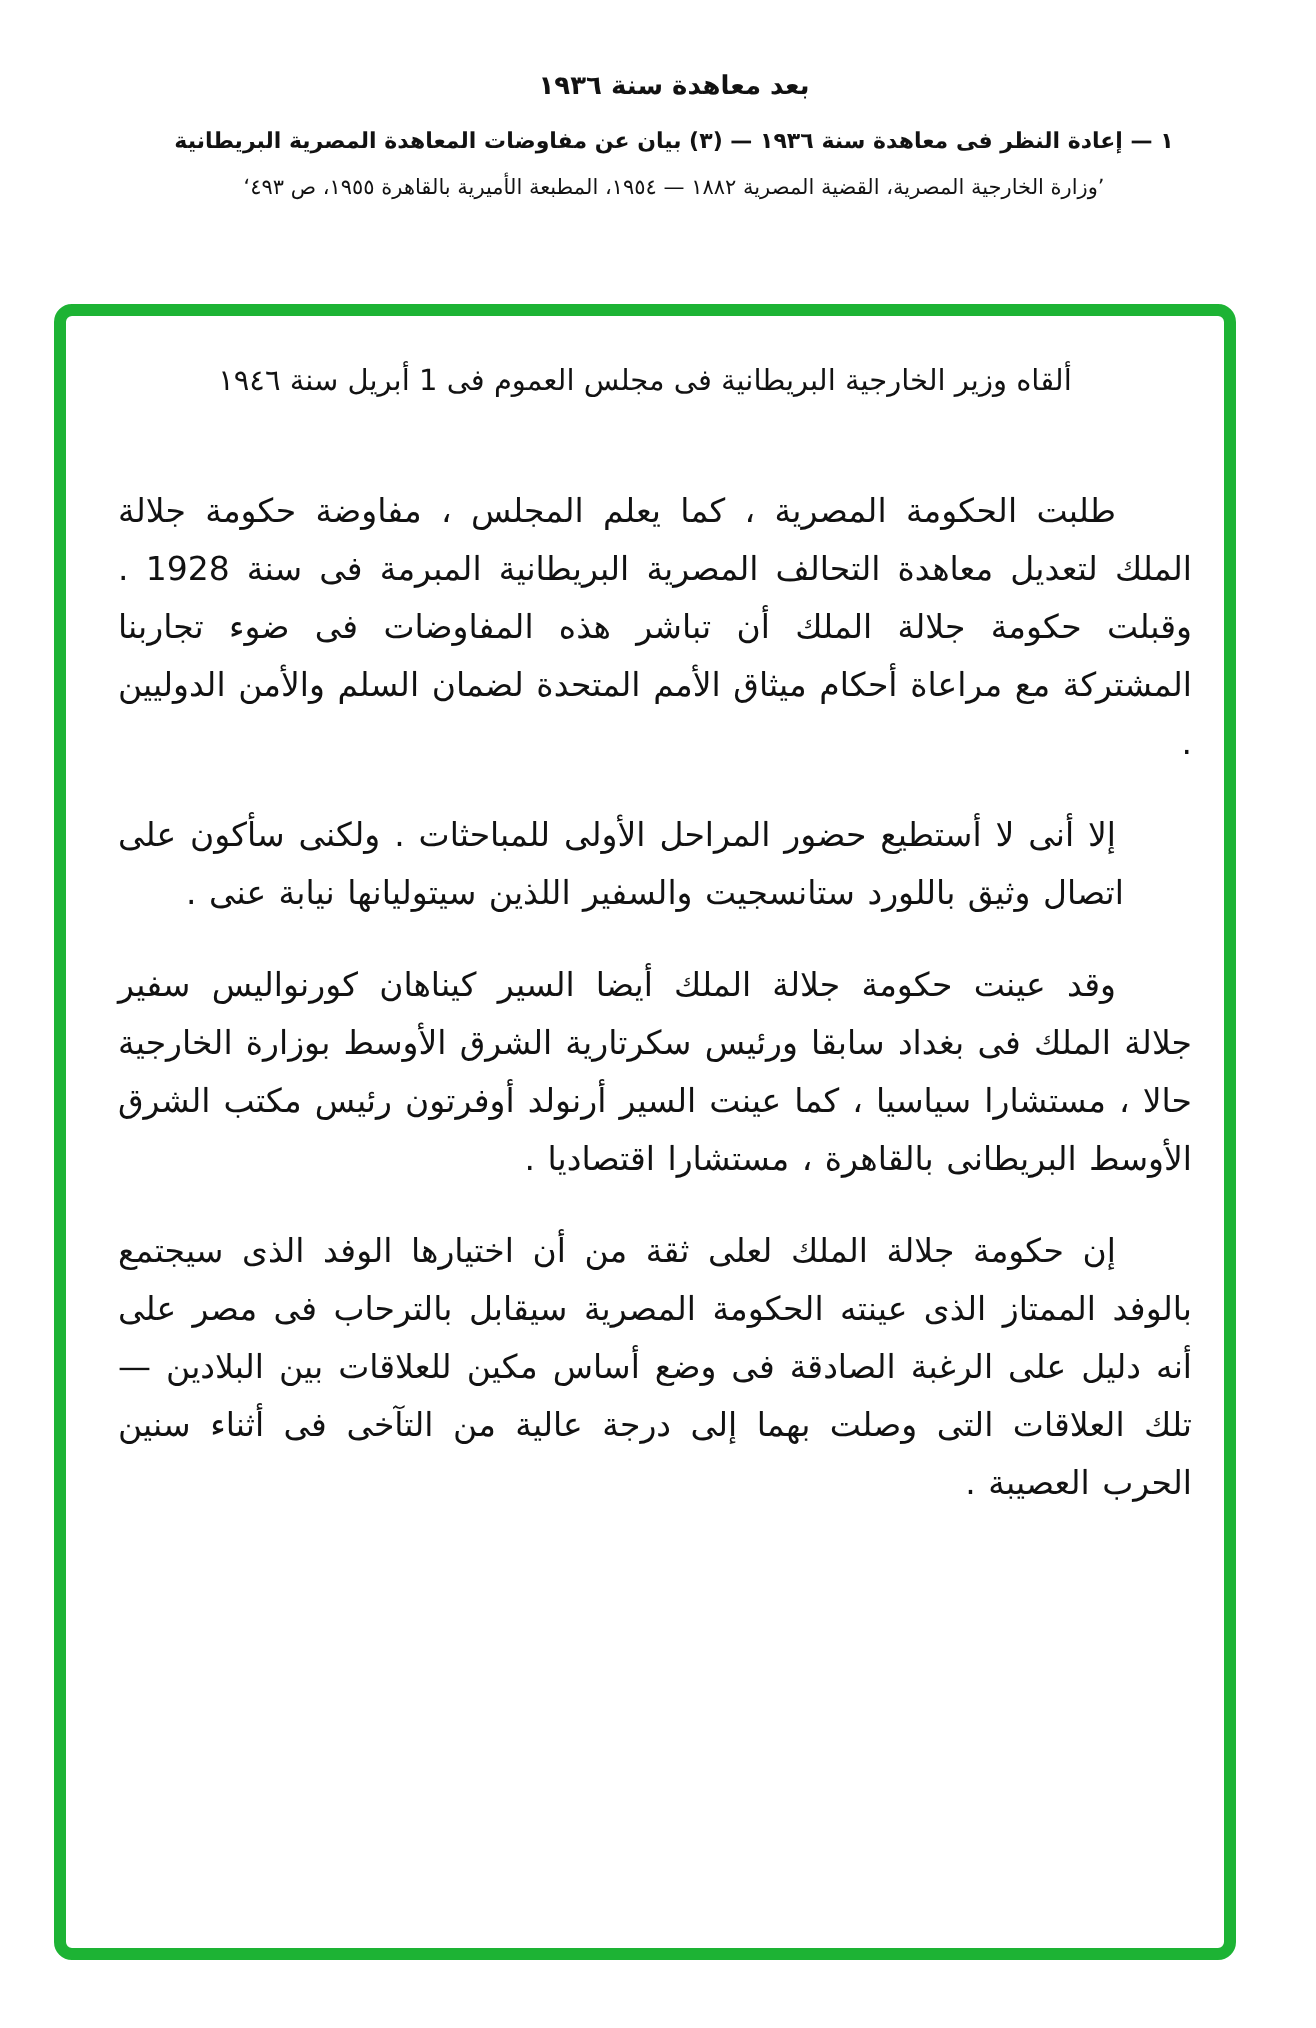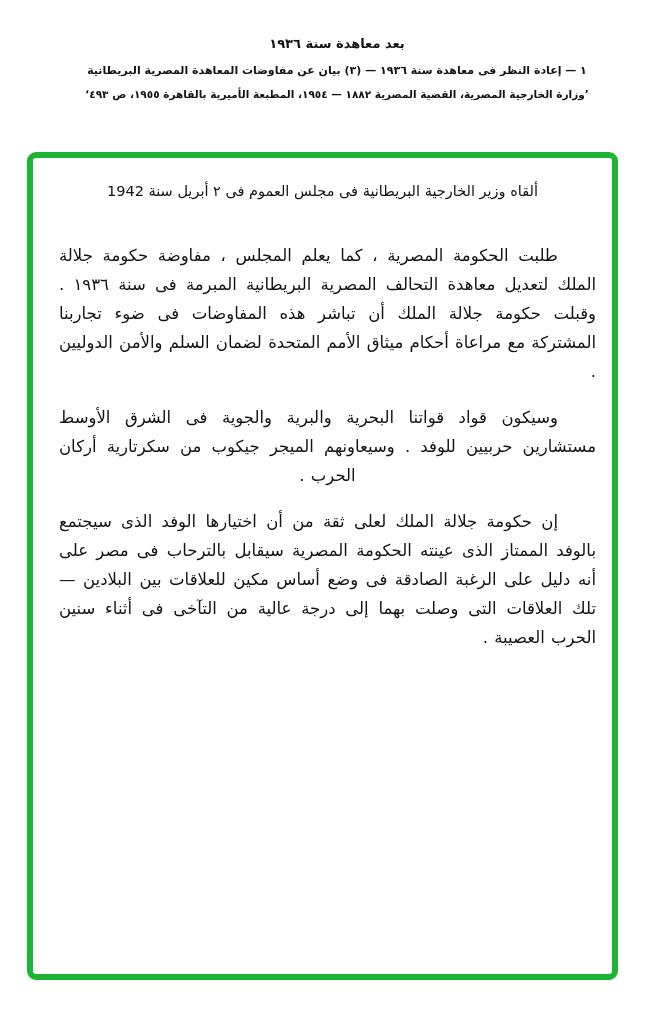--- a/index.html
+++ b/index.html
@@ -16,21 +16,21 @@
     font-family:"DejaVu Sans", sans-serif;
     overflow:hidden;
   }
   
   .header{
     position:absolute;top:36px;left:16px;right:0;
     direction:rtl;text-align:center;
   }
   .header .line1{font-size:13px;font-weight:700;margin:0 0 13px;}
   .header .line2{font-size:11px;font-weight:700;margin:0 0 11px;}
-  .header .line3{font-size:10.5px;font-weight:700;margin:0;letter-spacing:.2px;}
+  .header .line3{font-size:10.5px;font-weight:400;margin:0;letter-spacing:.2px;}
   
   .frame{
     position:absolute;left:27px;top:152px;
     width:579px;height:816px;
     border:6px solid var(--green);
     border-radius:9px;
     background:var(--paper);
   }
   .doc{direction:rtl;}
   .doc-title{
@@ -62,22 +62,23 @@
 <div class="page">
 
   <div class="header">
     <p class="line1">بعد معاهدة سنة ١٩٣٦</p>
     <p class="line2">١ — إعادة النظر فى معاهدة سنة ١٩٣٦ — (٣) بيان عن مفاوضات المعاهدة المصرية البريطانية</p>
     <p class="line3">’وزارة الخارجية المصرية، القضية المصرية ١٨٨٢ — ١٩٥٤، المطبعة الأميرية بالقاهرة ١٩٥٥، ص ٤٩٣‘</p>
   </div>
 
   <div class="frame">
     <div class="doc">
-      <h2 class="doc-subtitle">ألقاه وزير الخارجية البريطانية فى مجلس العموم فى ٢ أبريل سنة 1942</h2>
+      <h2 class="doc-subtitle">ألقاه وزير الخارجية البريطانية فى مجلس العموم فى 1 أبريل سنة ١٩٤٦</h2>
       <div class="doc-body">
-        <p>طلبت الحكومة المصرية ، كما يعلم المجلس ، مفاوضة حكومة جلالة الملك لتعديل معاهدة التحالف المصرية البريطانية المبرمة فى سنة ١٩٣٦ . وقبلت حكومة جلالة الملك أن تباشر هذه المفاوضات فى ضوء تجاربنا المشتركة مع مراعاة أحكام ميثاق الأمم المتحدة لضمان السلم والأمن الدوليين .</p>
-        <p class="center-last">وسيكون قواد قواتنا البحرية والبرية والجوية فى الشرق الأوسط مستشارين حربيين للوفد . وسيعاونهم الميجر جيكوب من سكرتارية أركان الحرب .</p>
+        <p>طلبت الحكومة المصرية ، كما يعلم المجلس ، مفاوضة حكومة جلالة الملك لتعديل معاهدة التحالف المصرية البريطانية المبرمة فى سنة 1928 . وقبلت حكومة جلالة الملك أن تباشر هذه المفاوضات فى ضوء تجاربنا المشتركة مع مراعاة أحكام ميثاق الأمم المتحدة لضمان السلم والأمن الدوليين .</p>
+        <p class="center-last">إلا أنى لا أستطيع حضور المراحل الأولى للمباحثات . ولكنى سأكون على اتصال وثيق باللورد ستانسجيت والسفير اللذين سيتوليانها نيابة عنى .</p>
+        <p>وقد عينت حكومة جلالة الملك أيضا السير كيناهان كورنواليس سفير جلالة الملك فى بغداد سابقا ورئيس سكرتارية الشرق الأوسط بوزارة الخارجية حالا ، مستشارا سياسيا ، كما عينت السير أرنولد أوفرتون رئيس مكتب الشرق الأوسط البريطانى بالقاهرة ، مستشارا اقتصاديا .</p>
         <p>إن حكومة جلالة الملك لعلى ثقة من أن اختيارها الوفد الذى سيجتمع بالوفد الممتاز الذى عينته الحكومة المصرية سيقابل بالترحاب فى مصر على أنه دليل على الرغبة الصادقة فى وضع أساس مكين للعلاقات بين البلادين — تلك العلاقات التى وصلت بهما إلى درجة عالية من التآخى فى أثناء سنين الحرب العصيبة .</p>
       </div>
     </div>
   </div>
 
 </div>
 
 </body></html>

